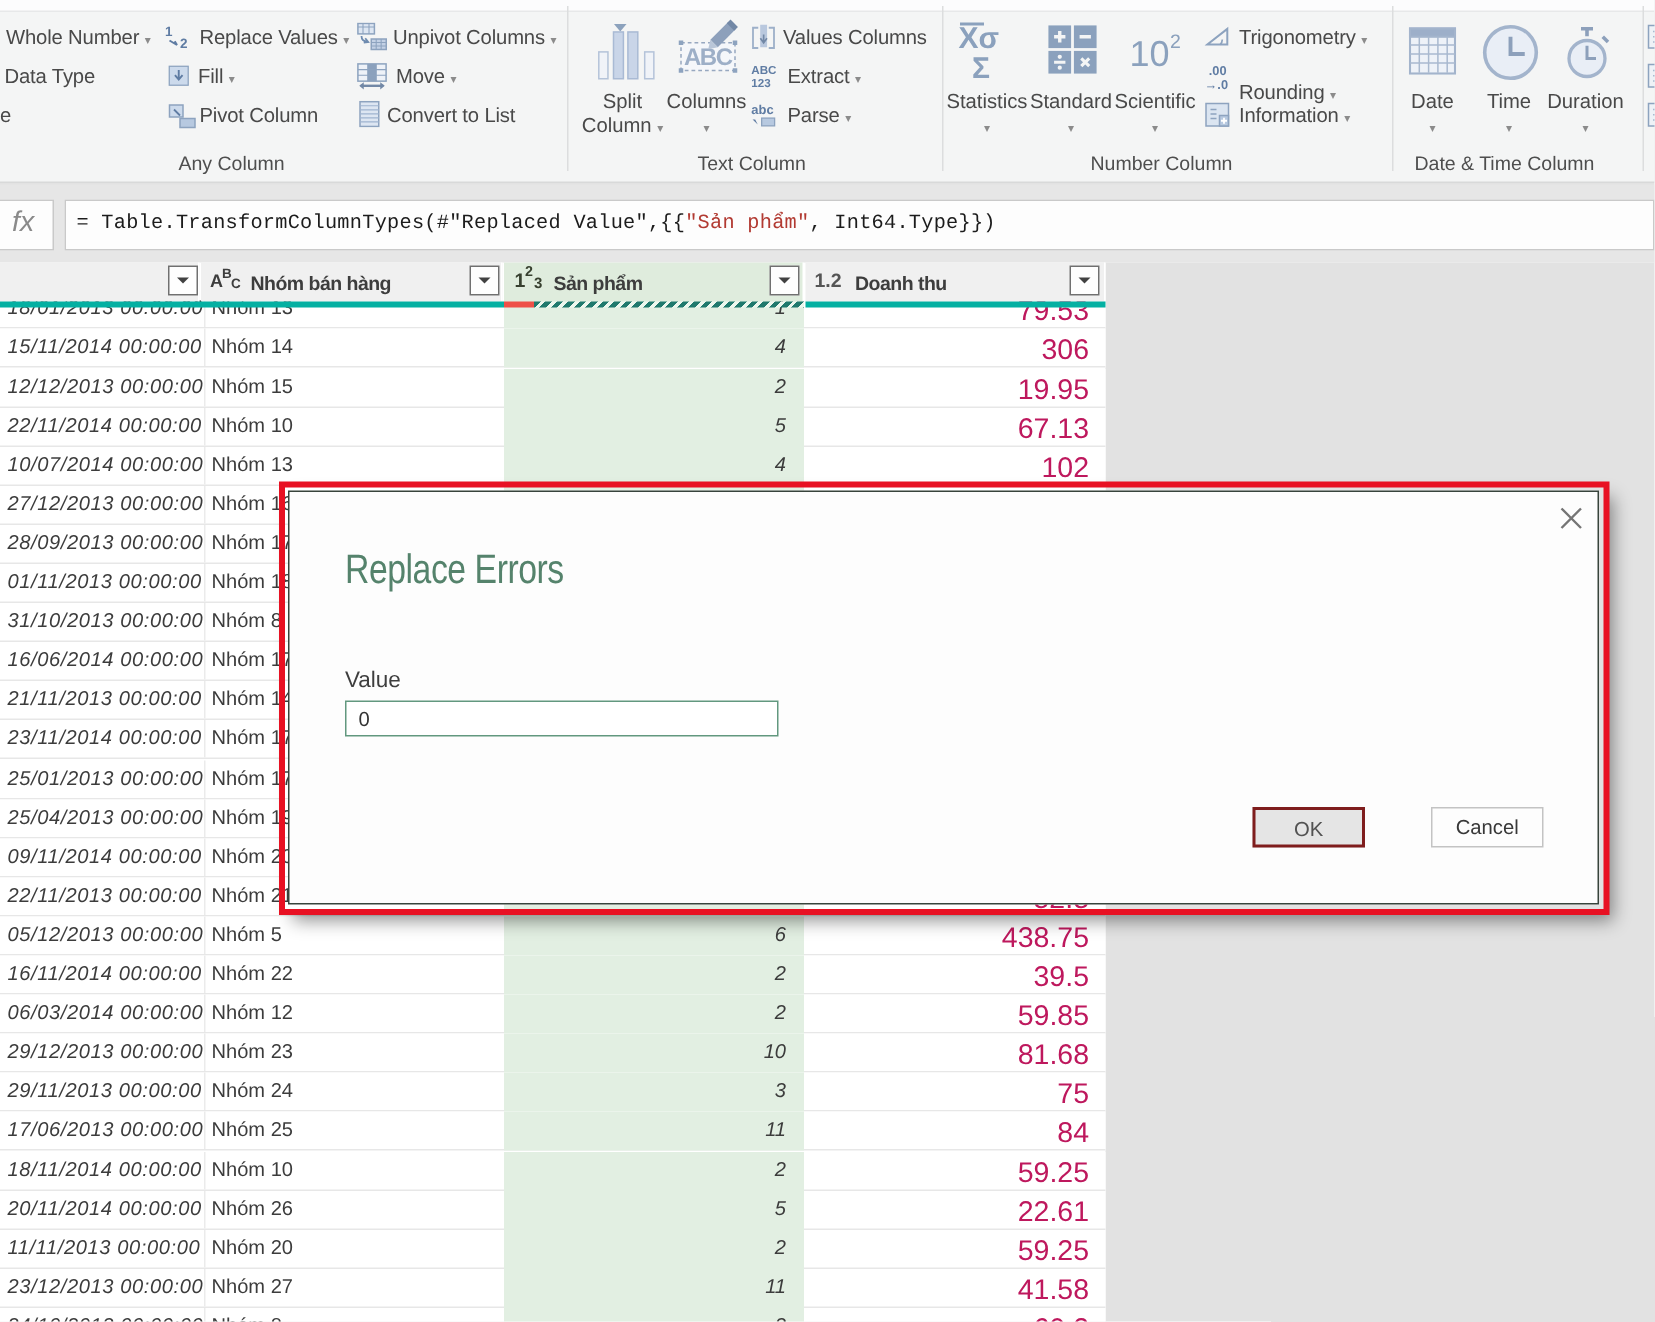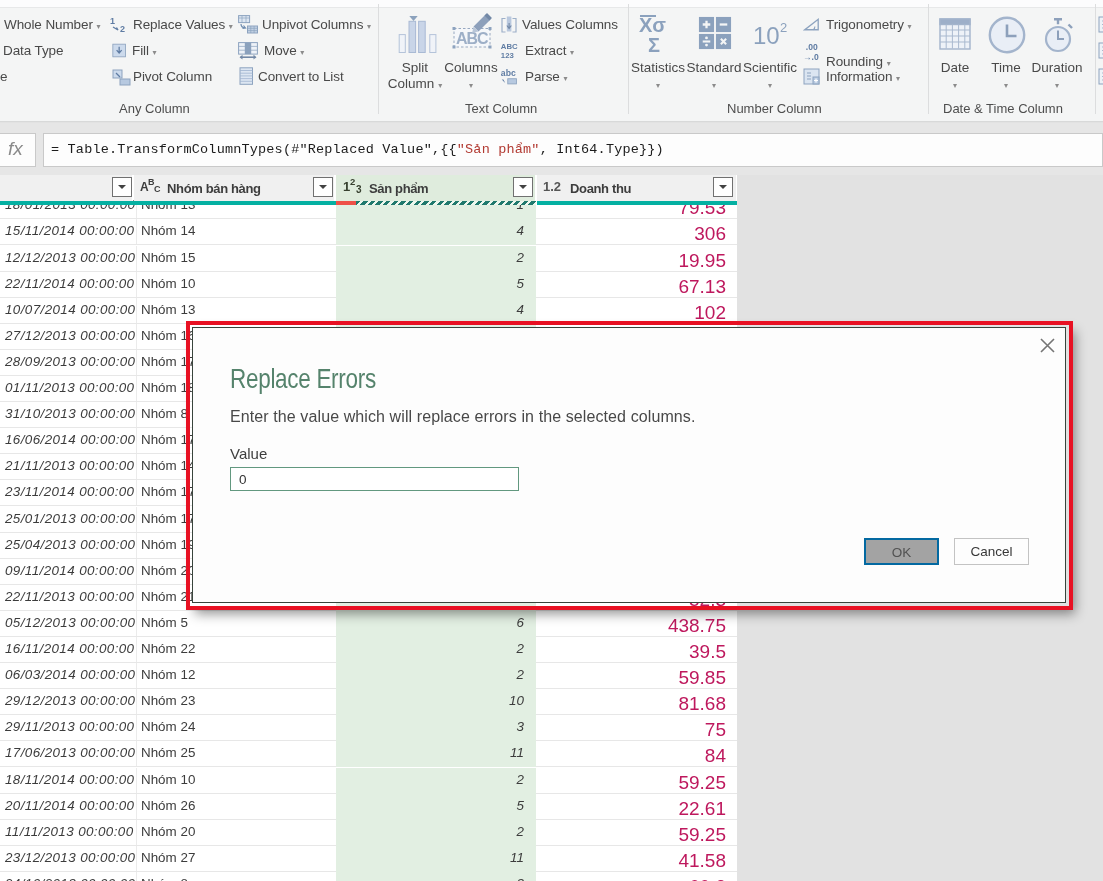--- a/index.html
+++ b/index.html
@@ -42,21 +42,21 @@
   #shadow { left:190px; top:324px; width:880px; height:283px; box-shadow:5px 7px 11px rgba(0,0,0,0.42); }
   #dialog { left:192px; top:327px; width:874px; height:276px; background:#fdfdfd; border:1px solid #38443c; }
   #redbox { left:186px; top:321px; width:887px; height:289px; border:4px solid #e81123; }
   #dtitle { position:absolute; left:37px; top:36px; font-size:22.5px; font-weight:normal; color:#55836c; letter-spacing:-0.3px; transform:scaleY(1.22); transform-origin:left top; }
   #ddesc { position:absolute; left:37px; top:80px; font-size:16px; color:#484848; letter-spacing:0.1px; }
   #dvlabel { position:absolute; left:37px; top:117px; font-size:15px; color:#3e3e3e; }
   #dinput { position:absolute; left:37px; top:139px; width:289px; height:24px; background:#fff; border:1px solid #62987f; }
   #dinput span { position:absolute; left:8px; top:4px; font-size:13.5px; color:#333; }
   #dclose { position:absolute; left:846px; top:9px; width:17px; height:17px; }
   .dbtn { position:absolute; top:210px; width:75px; height:27px; font-size:13.5px; text-align:center; line-height:25px; }
-  #okbtn { left:671px; border:2px solid #0369a1; color:#525252; background:#a3a3a3; }
+  #okbtn { left:642px; border:2px solid #7f1d1d; color:#525252; background:#e5e5e5; }
   #cancelbtn { left:761px; border:1px solid #c3c3c3; color:#383838; background:#fdfdfd; }
 </style>
 </head>
 <body>
 
   <div class="abs" id="ribbon">
     <div style="position:absolute;left:0;top:0;width:1103px;height:8px;background:#fcfcfd;border-bottom:1px solid #e7e8e9"></div>
 
     <div class="rtxt" style="left:4px;top:17px">Whole Number <span class="drop">▾</span></div>
     <div class="rtxt" style="left:3px;top:43px">Data Type</div>
@@ -490,21 +490,20 @@
     <div class="qbar" style="left:537px;width:200px"></div>
 </div>
   </div>
 
   <div class="abs" id="shadow"></div>
   <div class="abs" id="dialog">
     <svg id="dclose" viewBox="0 0 17 17">
       <path d="M2 2 L15 15 M15 2 L2 15" stroke="#757575" stroke-width="1.6"></path>
     </svg>
     <div id="dtitle">Replace Errors</div>
-    <div id="ddesc">Enter the value which will replace errors in the selected columns.</div>
     <div id="dvlabel">Value</div>
     <div id="dinput">
       <span>0</span>
     </div>
     <div class="dbtn" id="okbtn">OK</div>
     <div class="dbtn" id="cancelbtn">Cancel</div>
   </div>
   <div class="abs" id="redbox"></div>
 
 </body></html>

